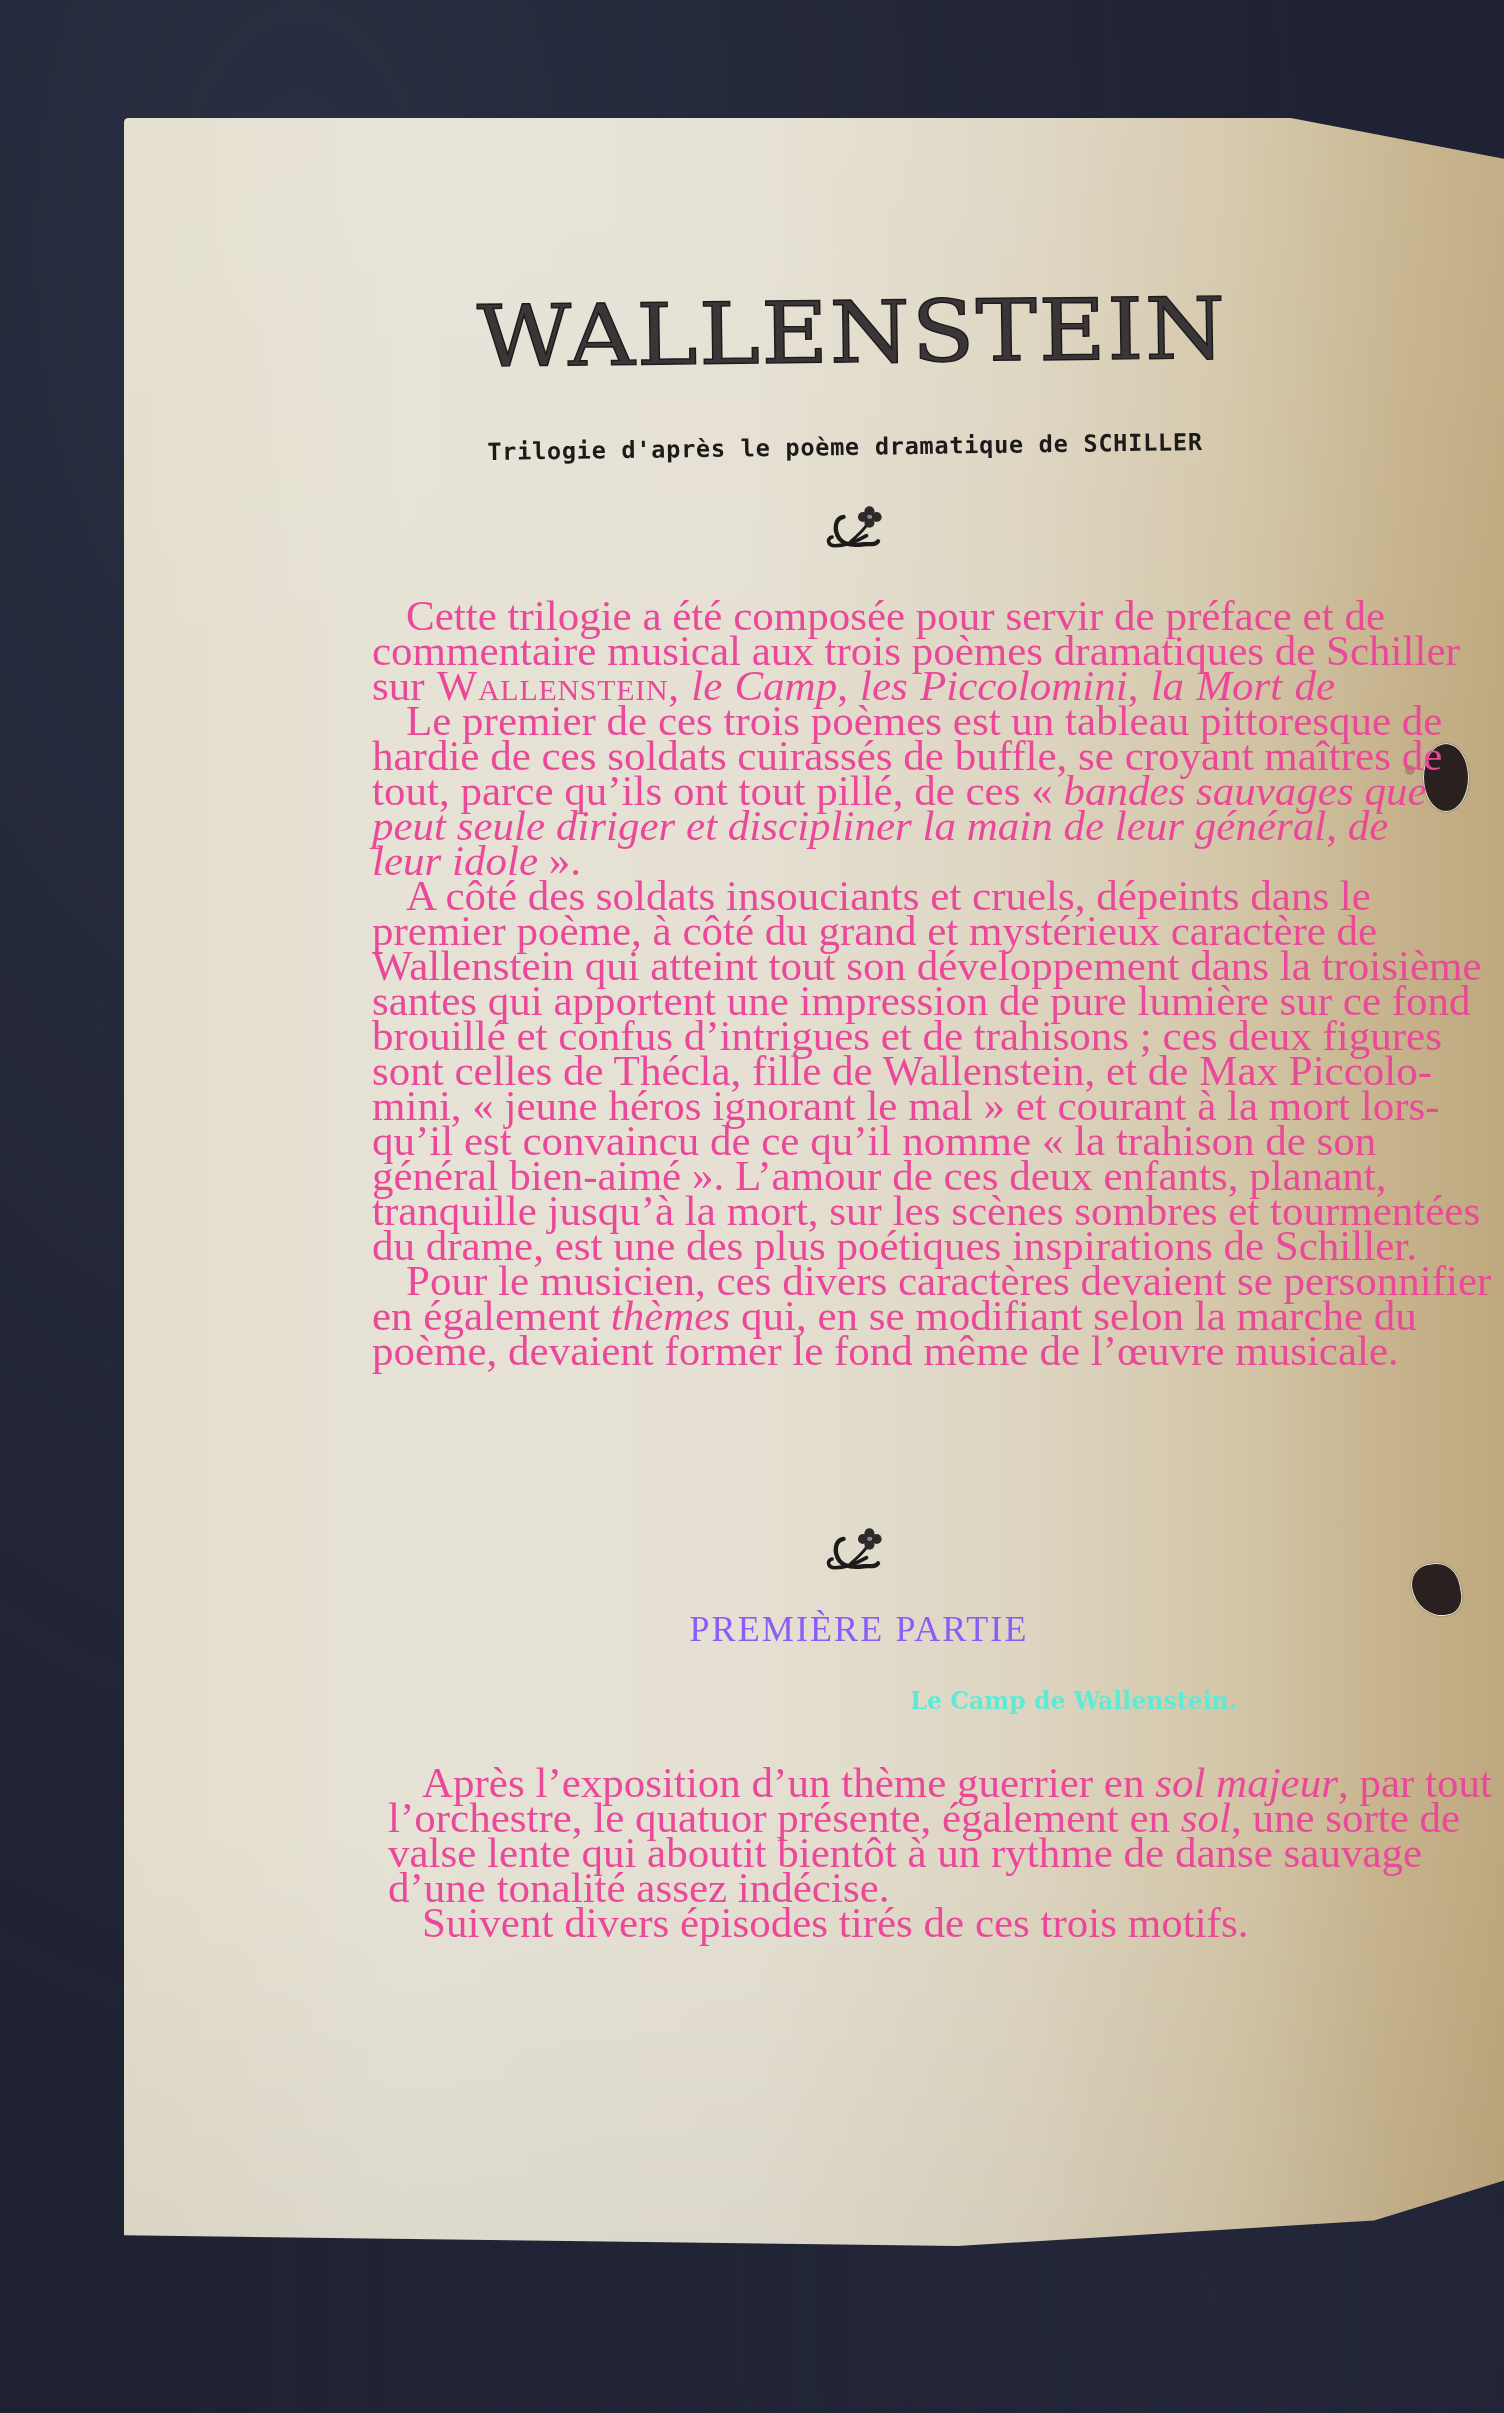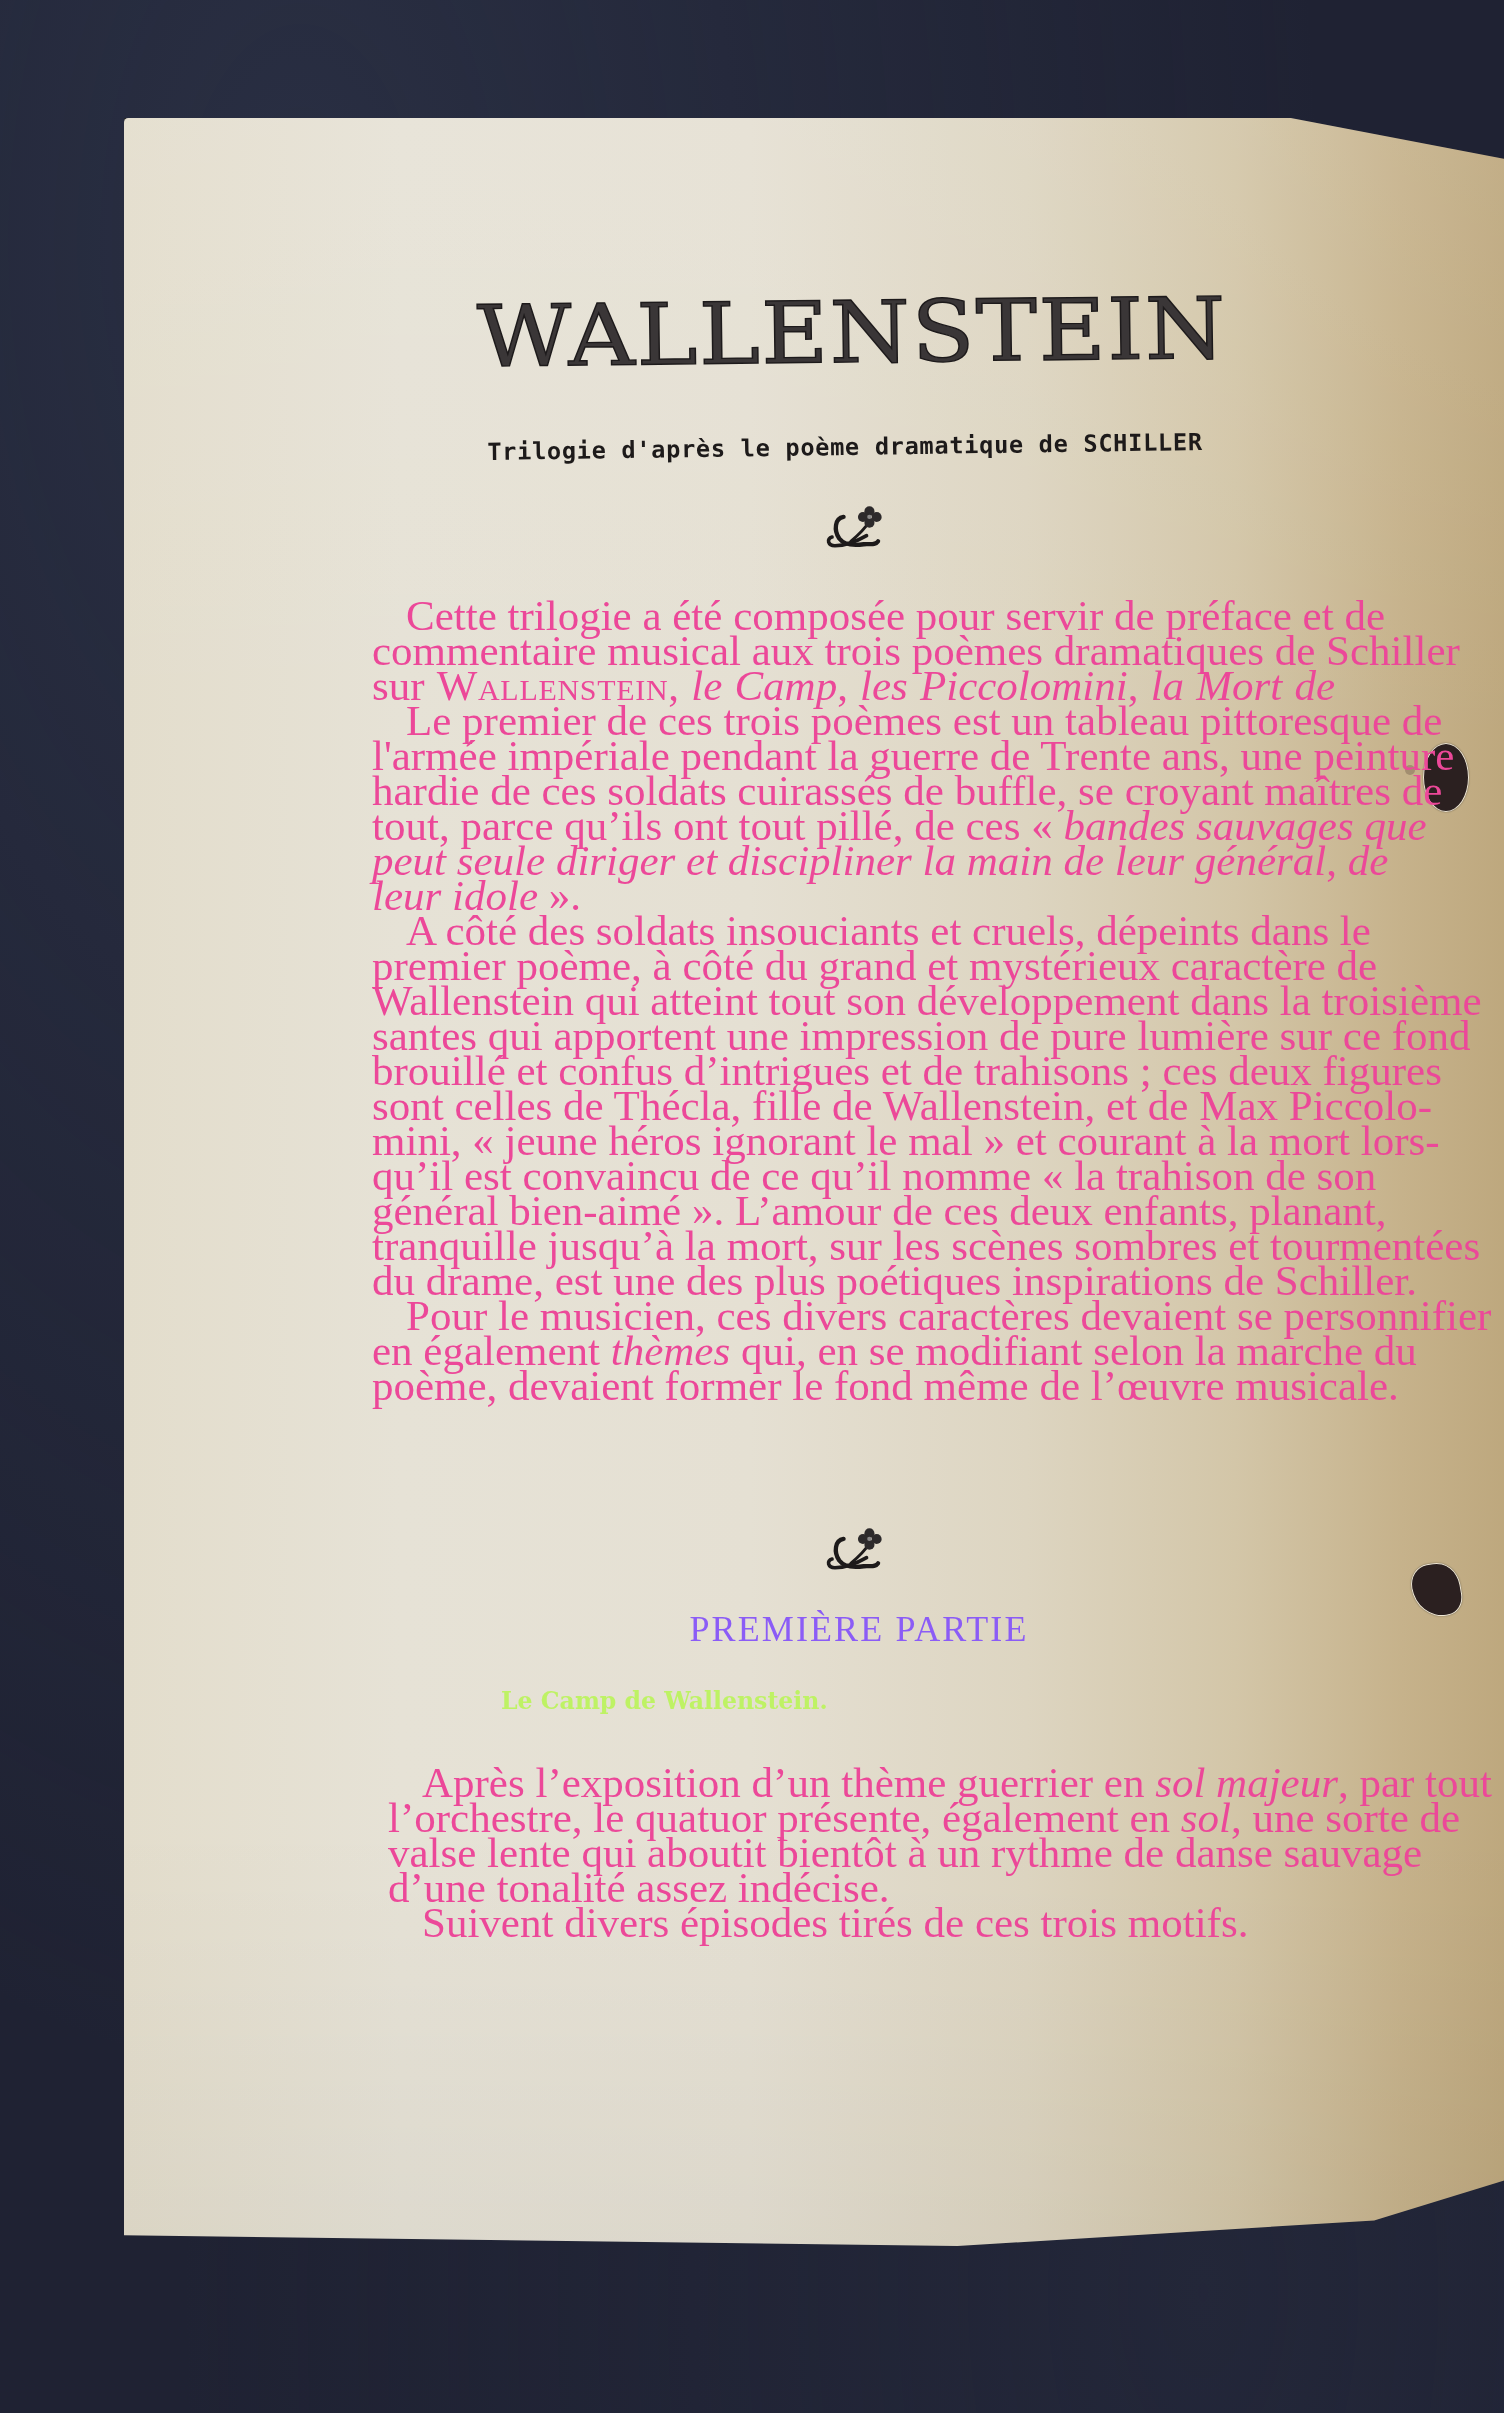--- a/index.html
+++ b/index.html
@@ -62,22 +62,22 @@
   .line.last { text-align-last: left; }
   .line.indent { padding-left: 34px; }
   .line .it { font-style: italic; }
   .line .sc { font-variant: small-caps; letter-spacing: 0.7px; }
 
   .section-title {
     position: absolute; left: 501px; top: 1608px; width: 716px; text-align: center;
     font-family: "Liberation Serif", serif; font-size: 36px; letter-spacing: 2.1px; color: #8b5cf6;
   }
   .section-sub {
-    position: absolute; left: 501px; top: 1687px; width: 716px; text-align: left;
-    font-family: "DejaVu Serif", serif; font-weight: bold; font-size: 23.6px; color: #bef264;
+    position: absolute; left: 521px; top: 1687px; width: 716px; text-align: right;
+    font-family: "DejaVu Serif", serif; font-weight: bold; font-size: 23.6px; color: #5eead4;
   }
 </style>
 </head>
 <body>
 
 <div class="page"></div>
 <div class="hole hole-1"></div>
 <div class="hole hole-2"></div>
 <div class="spot" style="left:1405px;top:765px;"></div>
 
@@ -96,21 +96,20 @@
       <circle cx="57" cy="22" r="7" fill="#2d2a2b"></circle>
       <circle cx="66" cy="22" r="3" fill="#8a8888"></circle>
     </svg>
   </div>
 
   <div class="para-block" id="intro-block" style="top:598px;">
       <div class="line indent"><span>Cette trilogie a été composée pour servir de préface et de</span></div>
       <div class="line"><span>commentaire musical aux trois poèmes dramatiques de Schiller</span></div>
       <div class="line"><span>sur </span><span class="sc">Wallenstein</span><span>, </span><span class="it">le Camp</span><span>, </span><span class="it">les Piccolomini</span><span>, </span><span class="it">la Mort de</span></div>
       <div class="line indent"><span>Le premier de ces trois poèmes est un tableau pittoresque de</span></div>
-      <div class="line"><span>l'armée impériale pendant la guerre de Trente ans, une peinture</span></div>
       <div class="line"><span>hardie de ces soldats cuirassés de buffle, se croyant maîtres de</span></div>
       <div class="line"><span>tout, parce qu’ils ont tout pillé, de ces « </span><span class="it">bandes sauvages que</span></div>
       <div class="line"><span class="it">peut seule diriger et discipliner la main de leur général</span><span>, </span><span class="it">de</span></div>
       <div class="line last"><span class="it">leur idole</span><span> ».</span></div>
       <div class="line indent"><span>A côté des soldats insouciants et cruels, dépeints dans le</span></div>
       <div class="line"><span>premier poème, à côté du grand et mystérieux caractère de</span></div>
       <div class="line"><span>Wallenstein qui atteint tout son développement dans la troisième</span></div>
       <div class="line"><span>santes qui apportent une impression de pure lumière sur ce fond</span></div>
       <div class="line"><span>brouillé et confus d’intrigues et de trahisons ; ces deux figures</span></div>
       <div class="line"><span>sont celles de Thécla, fille de Wallenstein, et de Max Piccolo-</span></div>

